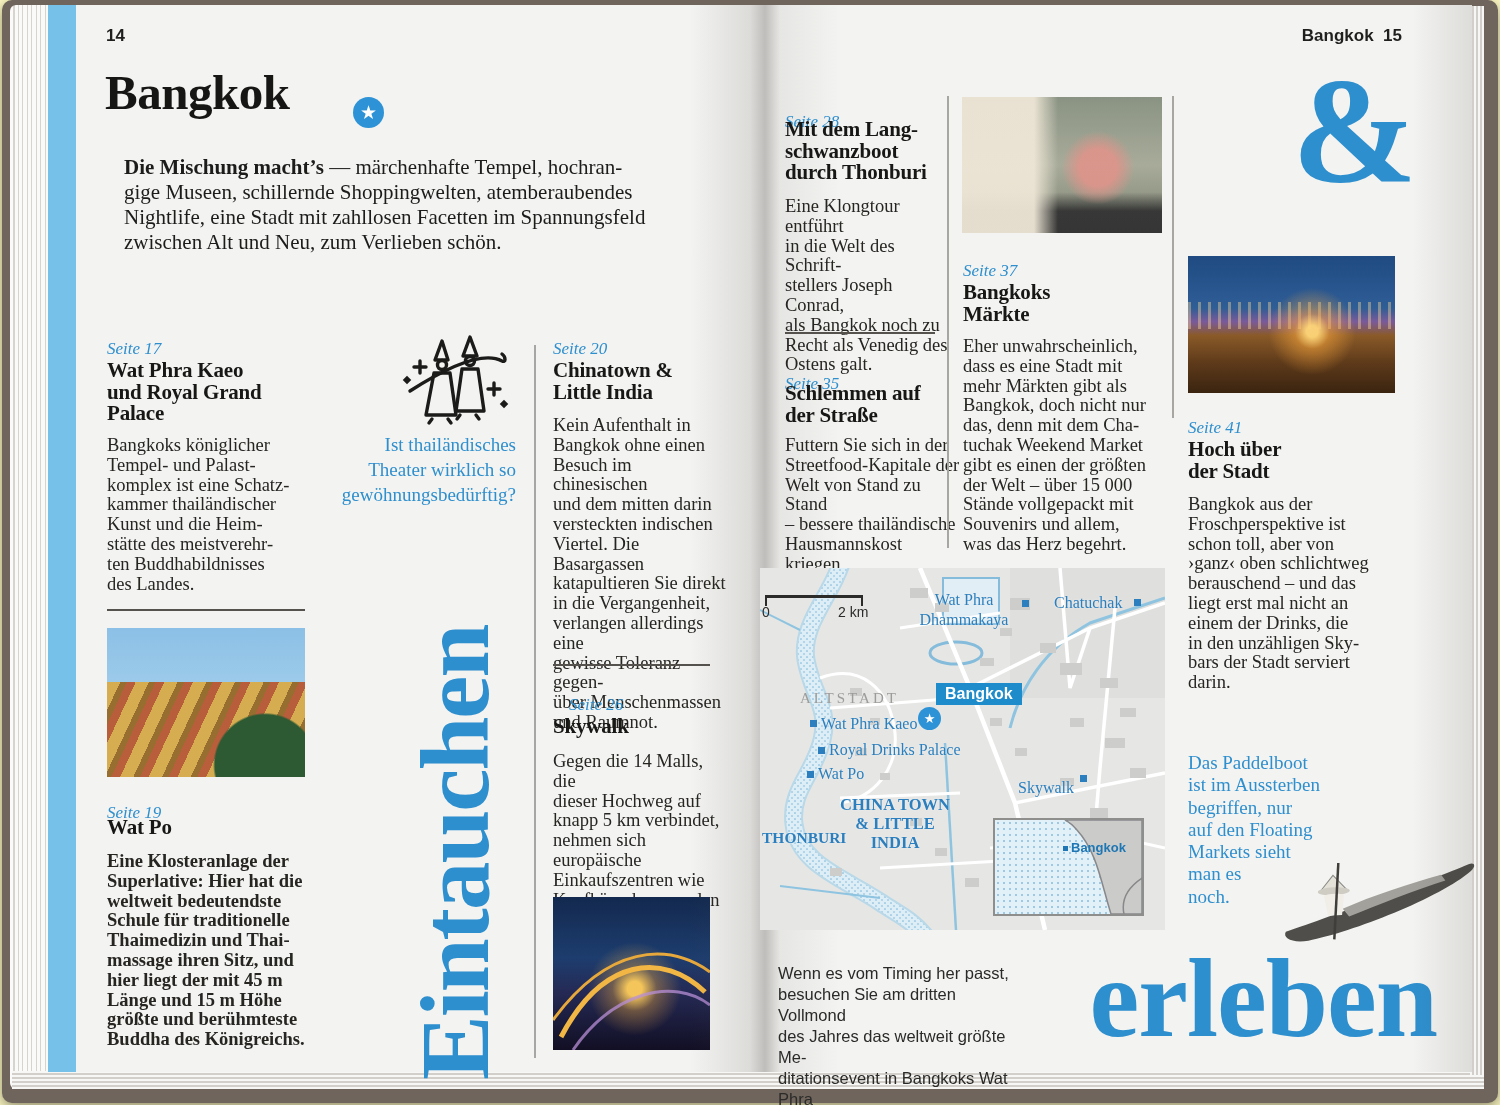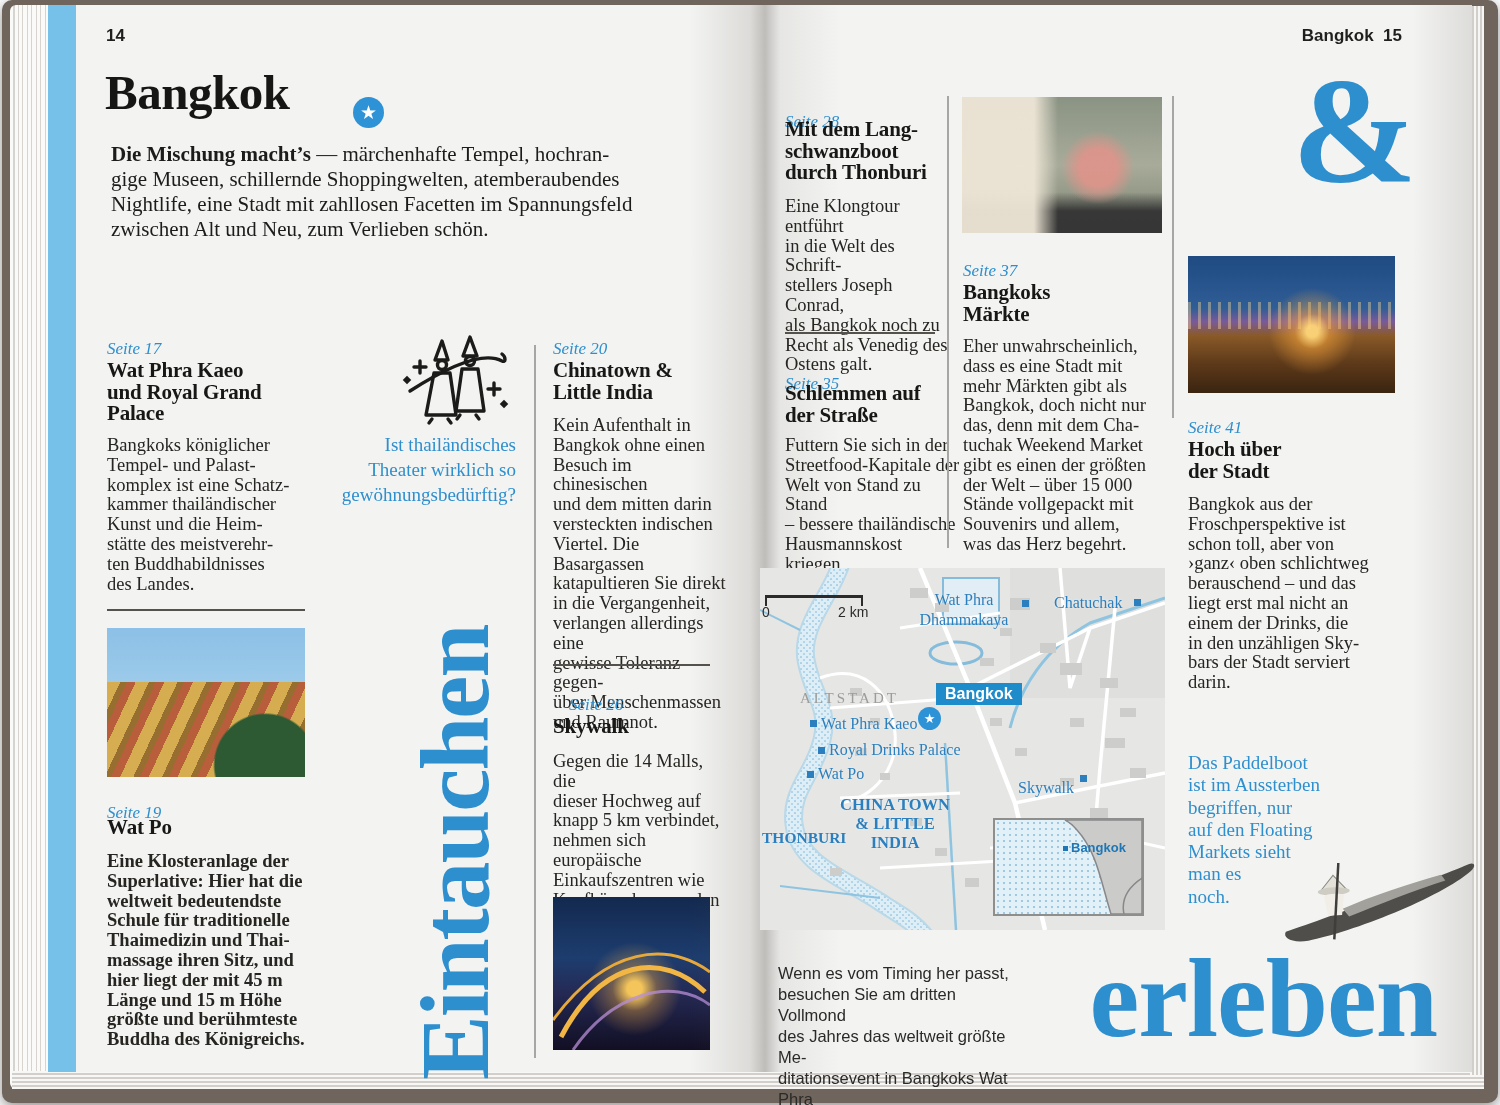--- a/index.html
+++ b/index.html
@@ -1,16 +1,16 @@
 <!DOCTYPE html>
 <html><head>
 <meta charset="utf-8">
 <style>
   html,body{margin:0;padding:0;background:#8a7f76;}
-  .stage{position:relative;width:1500px;height:1105px;background:#ffffff;overflow:hidden;
+  .stage{position:relative;width:1500px;height:1105px;background:#fef9c3;overflow:hidden;
          font-family:"Liberation Serif",serif;}
   .abs{position:absolute;}
   .sans{font-family:"Liberation Sans",sans-serif;}
   .preline{white-space:pre-line;}
   
   .cover{position:absolute;left:2px;top:0;right:2px;bottom:2px;background:#6f655c;border-radius:10px;
          box-shadow:0 4px 14px rgba(0,0,0,.45);}
   .stack-left{position:absolute;left:10px;top:5px;width:40px;bottom:16px;border-radius:6px 0 0 6px;
          background:repeating-linear-gradient(90deg,#fafaf8 0 3px,#d7d4cf 3px 4.5px);}
   .stack-bottom{position:absolute;left:12px;right:16px;bottom:16px;height:18px;
@@ -79,21 +79,21 @@
   <div class="paper"></div>
   <div class="bookmark"></div>
 
   <div class="abs pgnum" style="left:106px;top:26px;">14</div>
 
   <div class="abs" style="left:105px;top:64px;font-weight:bold;font-size:49px;color:#161614;letter-spacing:-0.5px;">Bangkok</div>
   <div class="abs star-badge" style="left:353px;top:97px;width:31px;height:31px;font-size:19px;">
     <span>★</span>
   </div>
 
-  <p class="abs preline" style="left:107px;top:138px;width:628px;margin:4px;font-size:21px;line-height:25px;color:#1c1c1a;"><span style="font-weight:bold;">Die Mischung macht’s</span><span> — märchenhafte Tempel, hochran-
+  <p class="abs preline" style="left:107px;top:138px;width:628px;margin:17px;font-size:21px;line-height:25px;color:#1c1c1a;"><span style="font-weight:bold;">Die Mischung macht’s</span><span> — märchenhafte Tempel, hochran-
 gige Museen, schillernde Shoppingwelten, atemberaubendes
 Nightlife, eine Stadt mit zahllosen Facetten im Spannungsfeld
 zwischen Alt und Neu, zum Verlieben schön.</span></p>
 
   <div class="abs pageref" style="left:107px;top:339px;">Seite 17</div>
   <div class="abs h2" style="left:107px;top:360px;width:220px;">Wat Phra Kaeo
 und Royal Grand
 Palace</div>
   <div class="abs bodytxt" style="left:107px;top:436px;width:220px;">Bangkoks königlicher
 Tempel- und Palast-

